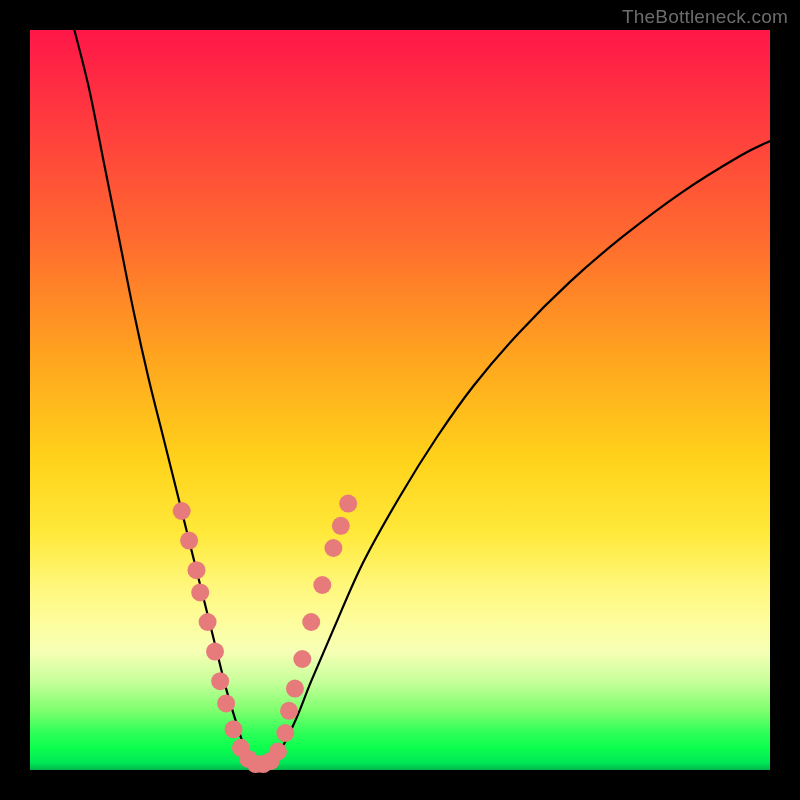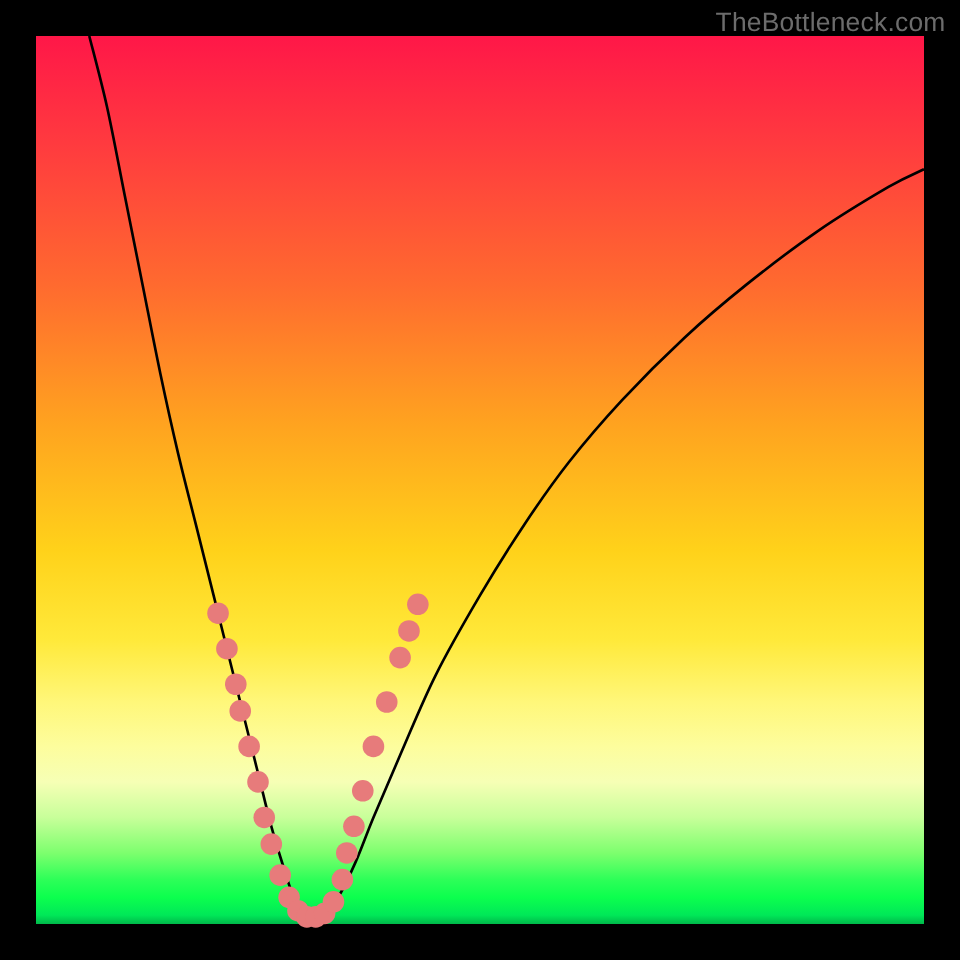--- a/index.html
+++ b/index.html
@@ -41,21 +41,21 @@
       #0cff4e 97%,
       #00e858 99%,
       #00b84a 100%
     );
   }
   .watermark {
     position: absolute;
     top: 6px;
     right: 12px;
     color: #6c6c6c;
-    font-size: 22px;
+    font-size: 19px;
     font-weight: 500;
     letter-spacing: 0.2px;
     user-select: none;
   }
   svg.curve {
     position: absolute;
     left: 0;
     top: 0;
     width: 740px;
     height: 740px;

